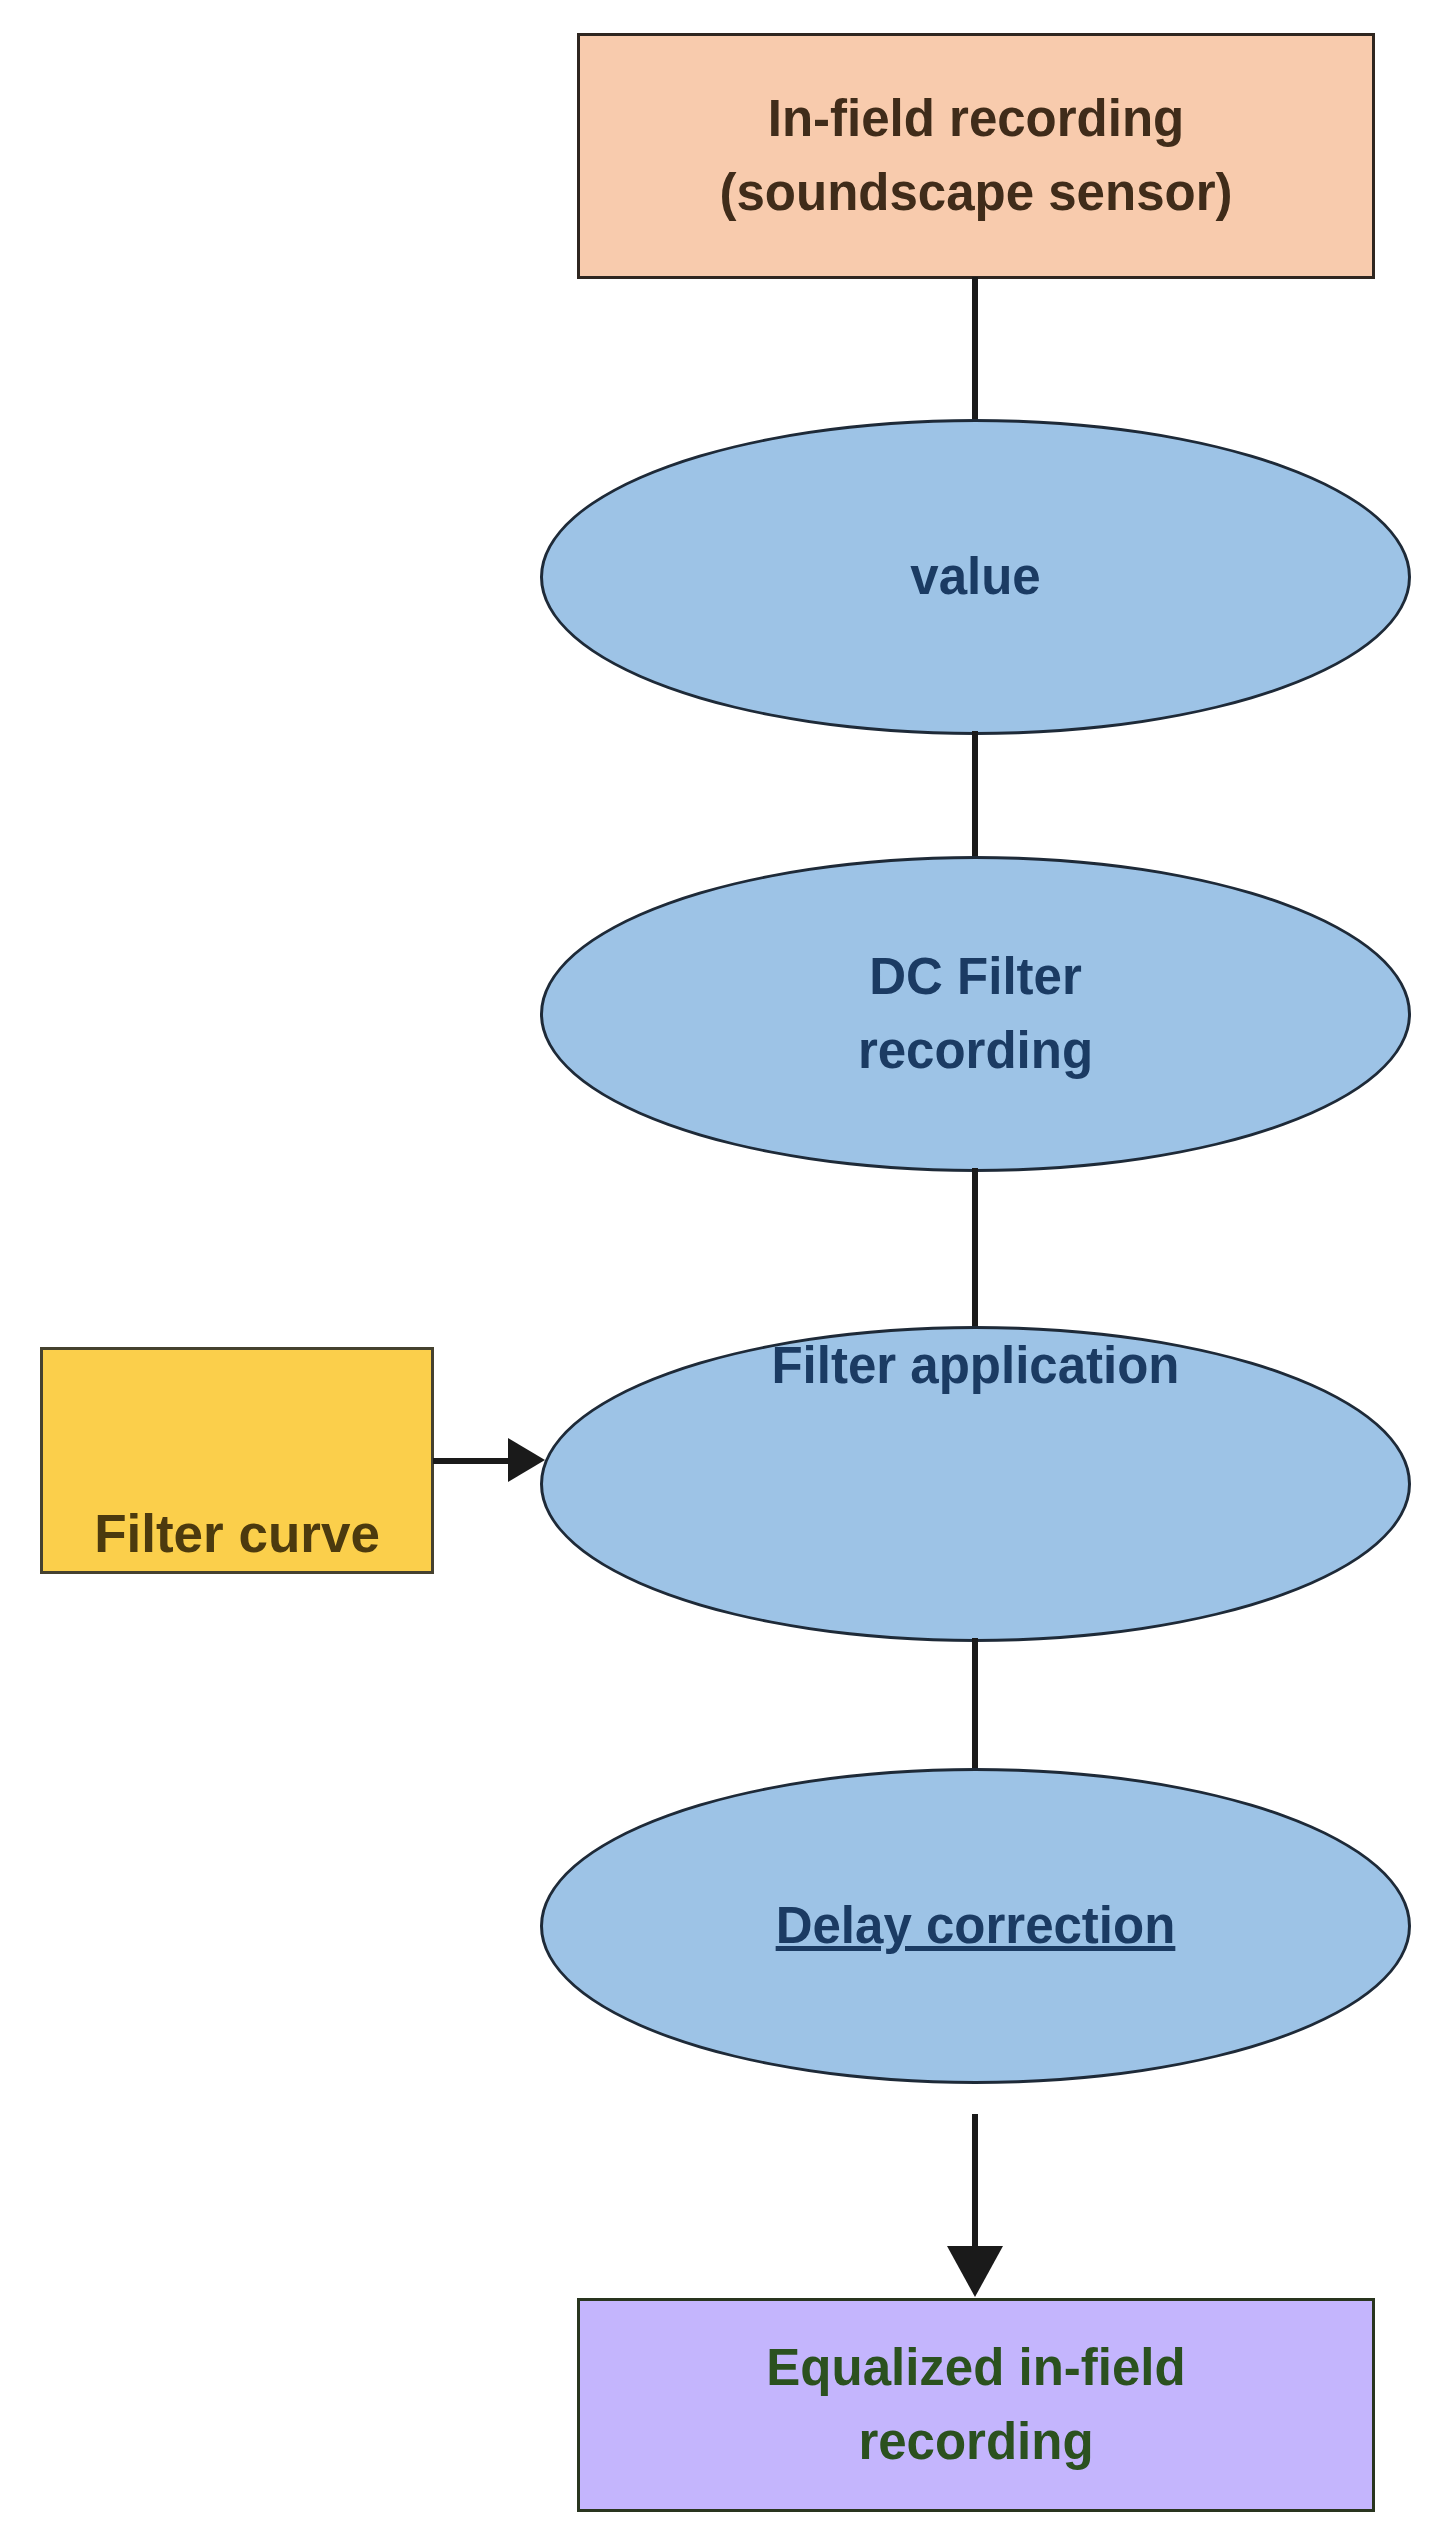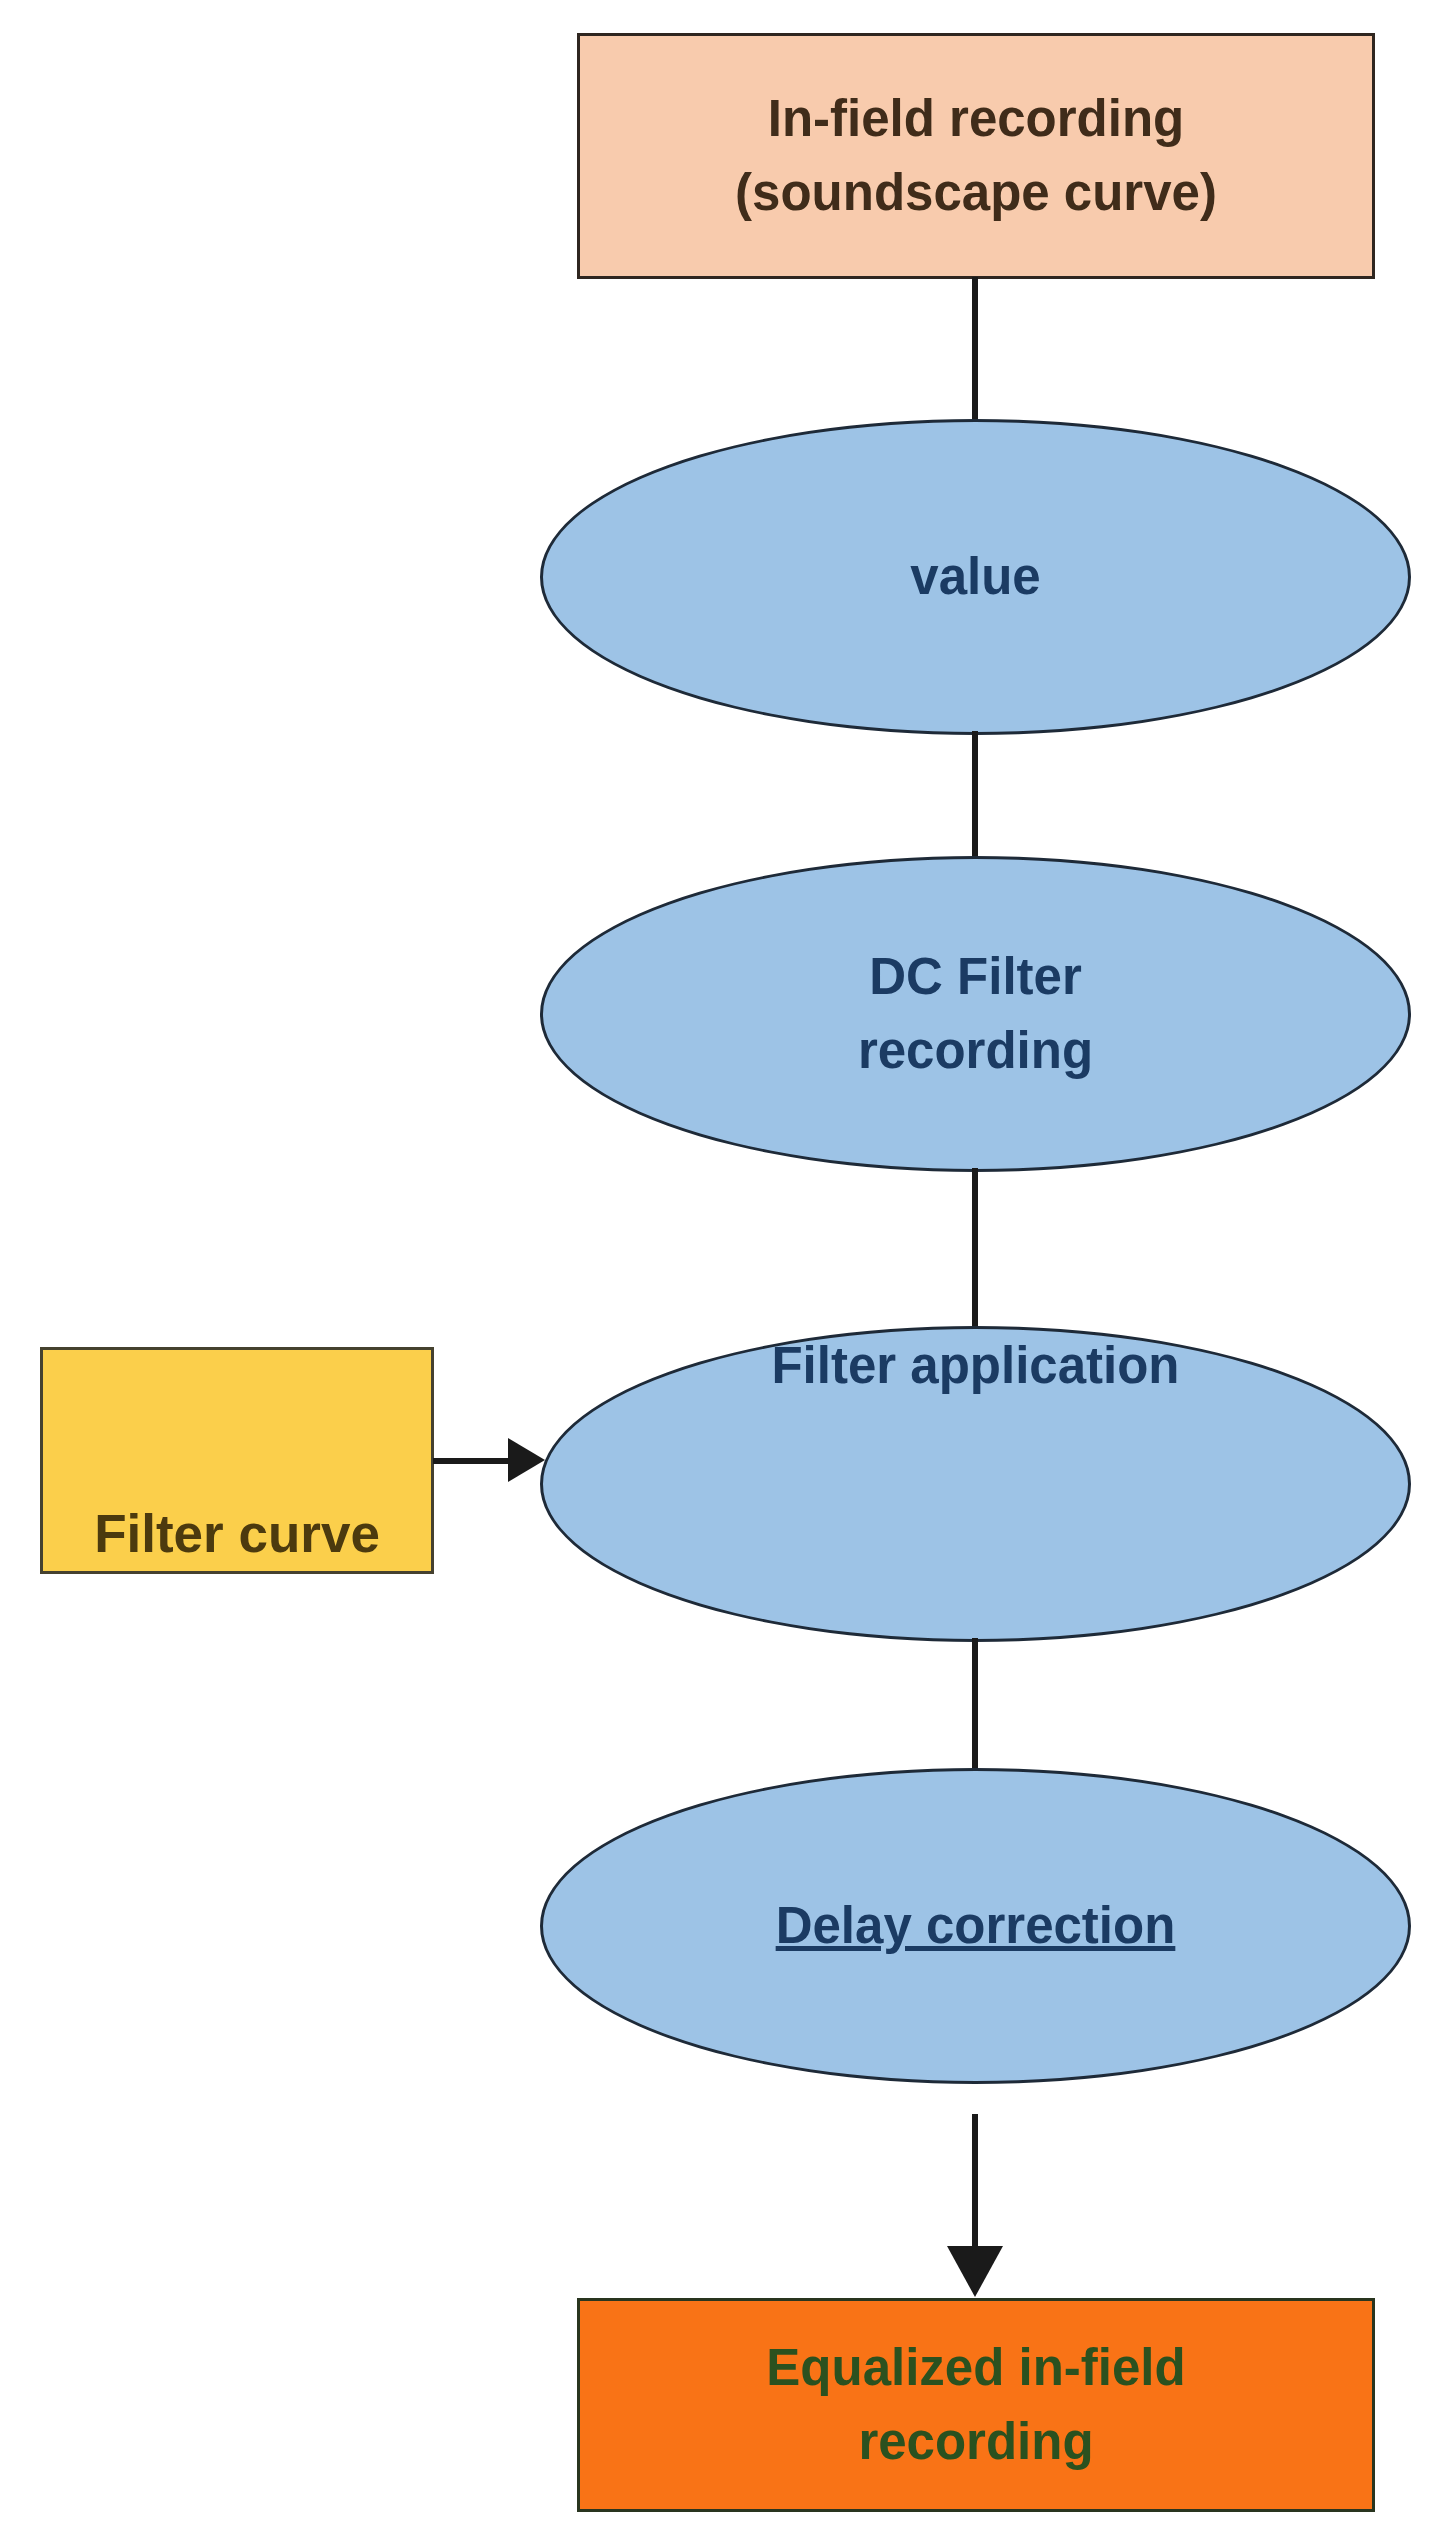--- a/index.html
+++ b/index.html
@@ -39,21 +39,21 @@
   .node-filter { left: 540px; top: 1326px; width: 871px; height: 316px; justify-content: space-between; }
   .node-delay  { left: 540px; top: 1768px; width: 871px; height: 316px; text-decoration: underline; }
   .node-filtercurve {
     left: 40px; top: 1347px; width: 394px; height: 227px;
     background: #FBCF4B; color: #4c3a0e; border-color: #45412f;
     font-size: 53px;
     justify-content: flex-end;
   }
   .node-equalized {
     left: 577px; top: 2298px; width: 798px; height: 214px;
-    background: #f97316; color: #2b511f; border-color: #29351f;
+    background: #c4b5fd; color: #2b511f; border-color: #29351f;
   }
   .vline {
     position: absolute;
     left: 972px;
     width: 5.6px;
     background: #1a1a1a;
   }
   .conn1 { top: 277px;  height: 145px; }
   .conn2 { top: 731px;  height: 128px; }
   .conn3 { top: 1168px; height: 162px; }
@@ -82,21 +82,21 @@
     border-left: 37px solid #1a1a1a;
   }
 </style>
 </head>
 <body>
 
 <div class="canvas">
 
   <div class="node rect-node node-infield">
     <span>In-field recording</span>
-    <span>(soundscape curve)</span>
+    <span>(soundscape sensor)</span>
   </div>
 
   <div class="vline conn1"></div>
 
   <div class="node ellipse-node node-fft">
     <span>value</span>
   </div>
 
   <div class="vline conn2"></div>
 

